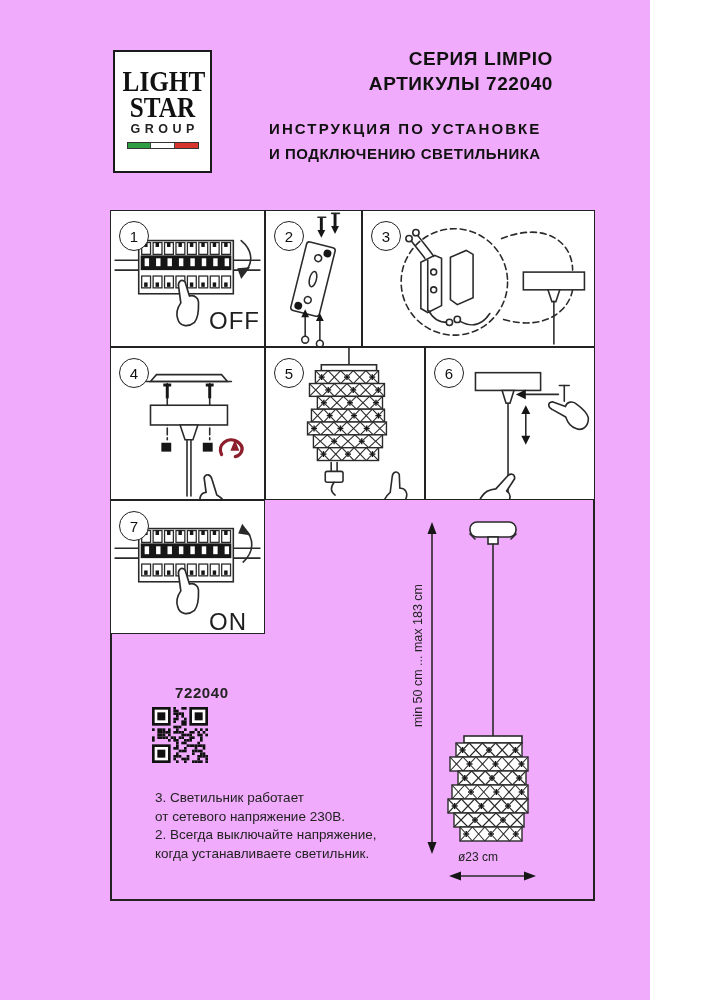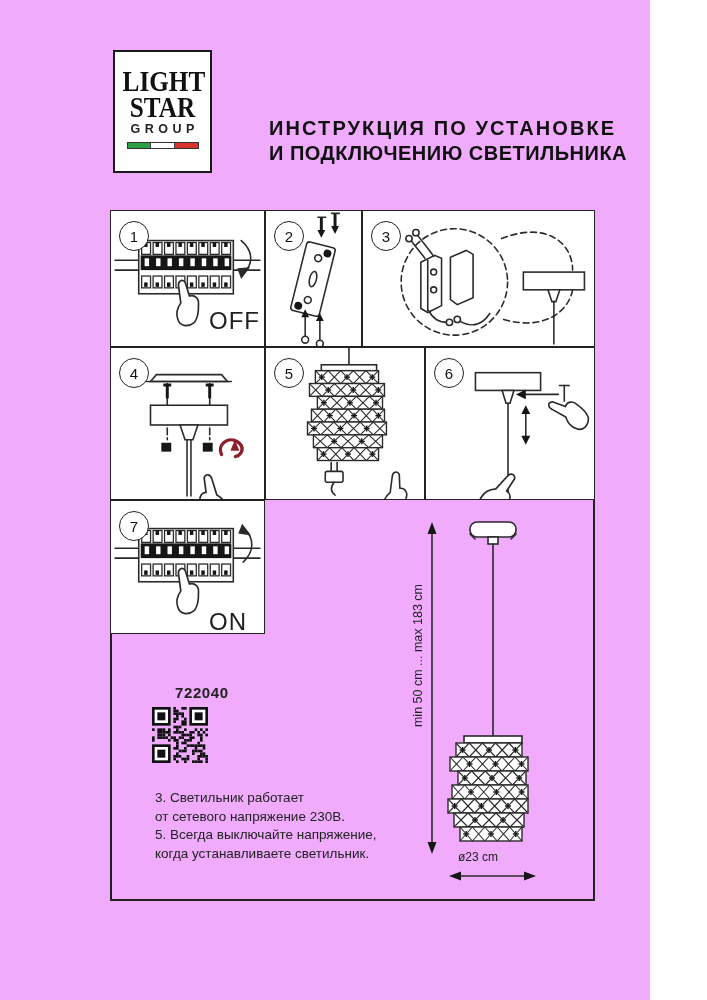--- a/index.html
+++ b/index.html
@@ -12,21 +12,21 @@
         font-size:30px;line-height:26px;color:#111;transform:scaleX(0.84);}
   .logo-group{margin-top:2px;font-size:12.5px;letter-spacing:4.5px;text-indent:4.5px;color:#222;font-weight:700;}
   .flag{display:flex;width:72px;height:7px;margin:6px auto 0;border:1px solid #333;box-sizing:border-box;}
   .flag span{flex:1;}
   .fg{background:#2d9e41;}
   .fw{background:#ffffff;border-left:1px solid #444;border-right:1px solid #444;}
   .fr{background:#d6342c;}
   
   .series{position:absolute;right:97px;top:46px;text-align:right;font-weight:bold;
           font-size:19px;line-height:25px;letter-spacing:0.6px;color:#111;}
-  .title{position:absolute;left:269px;top:116px;font-weight:bold;font-size:20px;
+  .title{position:absolute;left:269px;top:116px;font-weight:bold;font-size:15px;
          line-height:25px;color:#111;}
   .t1{letter-spacing:2.1px;}
   .t2{letter-spacing:0.5px;}
   
   .outer-box{position:absolute;left:110px;top:210px;width:485px;height:691px;
              border:2px solid #222;box-sizing:border-box;}
   .panel{position:absolute;border:1.5px solid #222;box-sizing:border-box;background:#fff;}
   .panel svg{position:absolute;left:0;top:0;width:100%;height:100%;}
   .badge{position:absolute;left:8px;top:10px;width:28px;height:28px;border:1.5px solid #222;
          border-radius:50%;background:#fff;display:flex;align-items:center;justify-content:center;
@@ -61,20 +61,24 @@
       <div>STAR</div>
     </div>
     <div class="logo-group">GROUP</div>
     <div class="flag">
       <span class="fg"></span>
         <span class="fw"></span>
         <span class="fr"></span>
     </div>
   </div>
 
+  <div class="series">
+    <div>СЕРИЯ LIMPIO</div>
+    <div>АРТИКУЛЫ 722040</div>
+  </div>
   <div class="title">
     <div class="t1">ИНСТРУКЦИЯ ПО УСТАНОВКЕ</div>
     <div class="t2">И ПОДКЛЮЧЕНИЮ СВЕТИЛЬНИКА</div>
   </div>
 
   <div class="outer-box"></div>
 
   <div class="panel" style="left:110px;top:210px;width:155px;height:137px;">
     <div class="badge">
         <span>1</span>
@@ -588,21 +592,21 @@
       <rect x="37.33333333333333" y="0" width="18.666666666666664" height="18.666666666666664" fill="#111"></rect>
       <rect x="40" y="2.6666666666666665" width="13.333333333333332" height="13.333333333333332" fill="#fff"></rect>
       <rect x="42.666666666666664" y="5.333333333333333" width="8" height="8" fill="#111"></rect>
       <rect x="0" y="37.33333333333333" width="18.666666666666664" height="18.666666666666664" fill="#111"></rect>
       <rect x="2.6666666666666665" y="40" width="13.333333333333332" height="13.333333333333332" fill="#fff"></rect>
       <rect x="5.333333333333333" y="42.666666666666664" width="8" height="8" fill="#111"></rect>
     </svg>
   <div class="notes">
     <div>3. Светильник работает</div>
     <div>от сетевого напряжение 230В.</div>
-    <div>5. Всегда выключайте напряжение,</div>
+    <div>2. Всегда выключайте напряжение,</div>
     <div>когда устанавливаете светильник.</div>
   </div>
 
   <svg class="diagram-svg" viewBox="0 0 195 382">
     <g>
       <line class="ln" x1="24" y1="24" x2="24" y2="336" stroke-width="2"></line>
       <polygon class="blk" points="24,14 19.5,26 28.5,26"></polygon>
       <polygon class="blk" points="24,346 19.5,334 28.5,334"></polygon>
     </g>
     <g>

